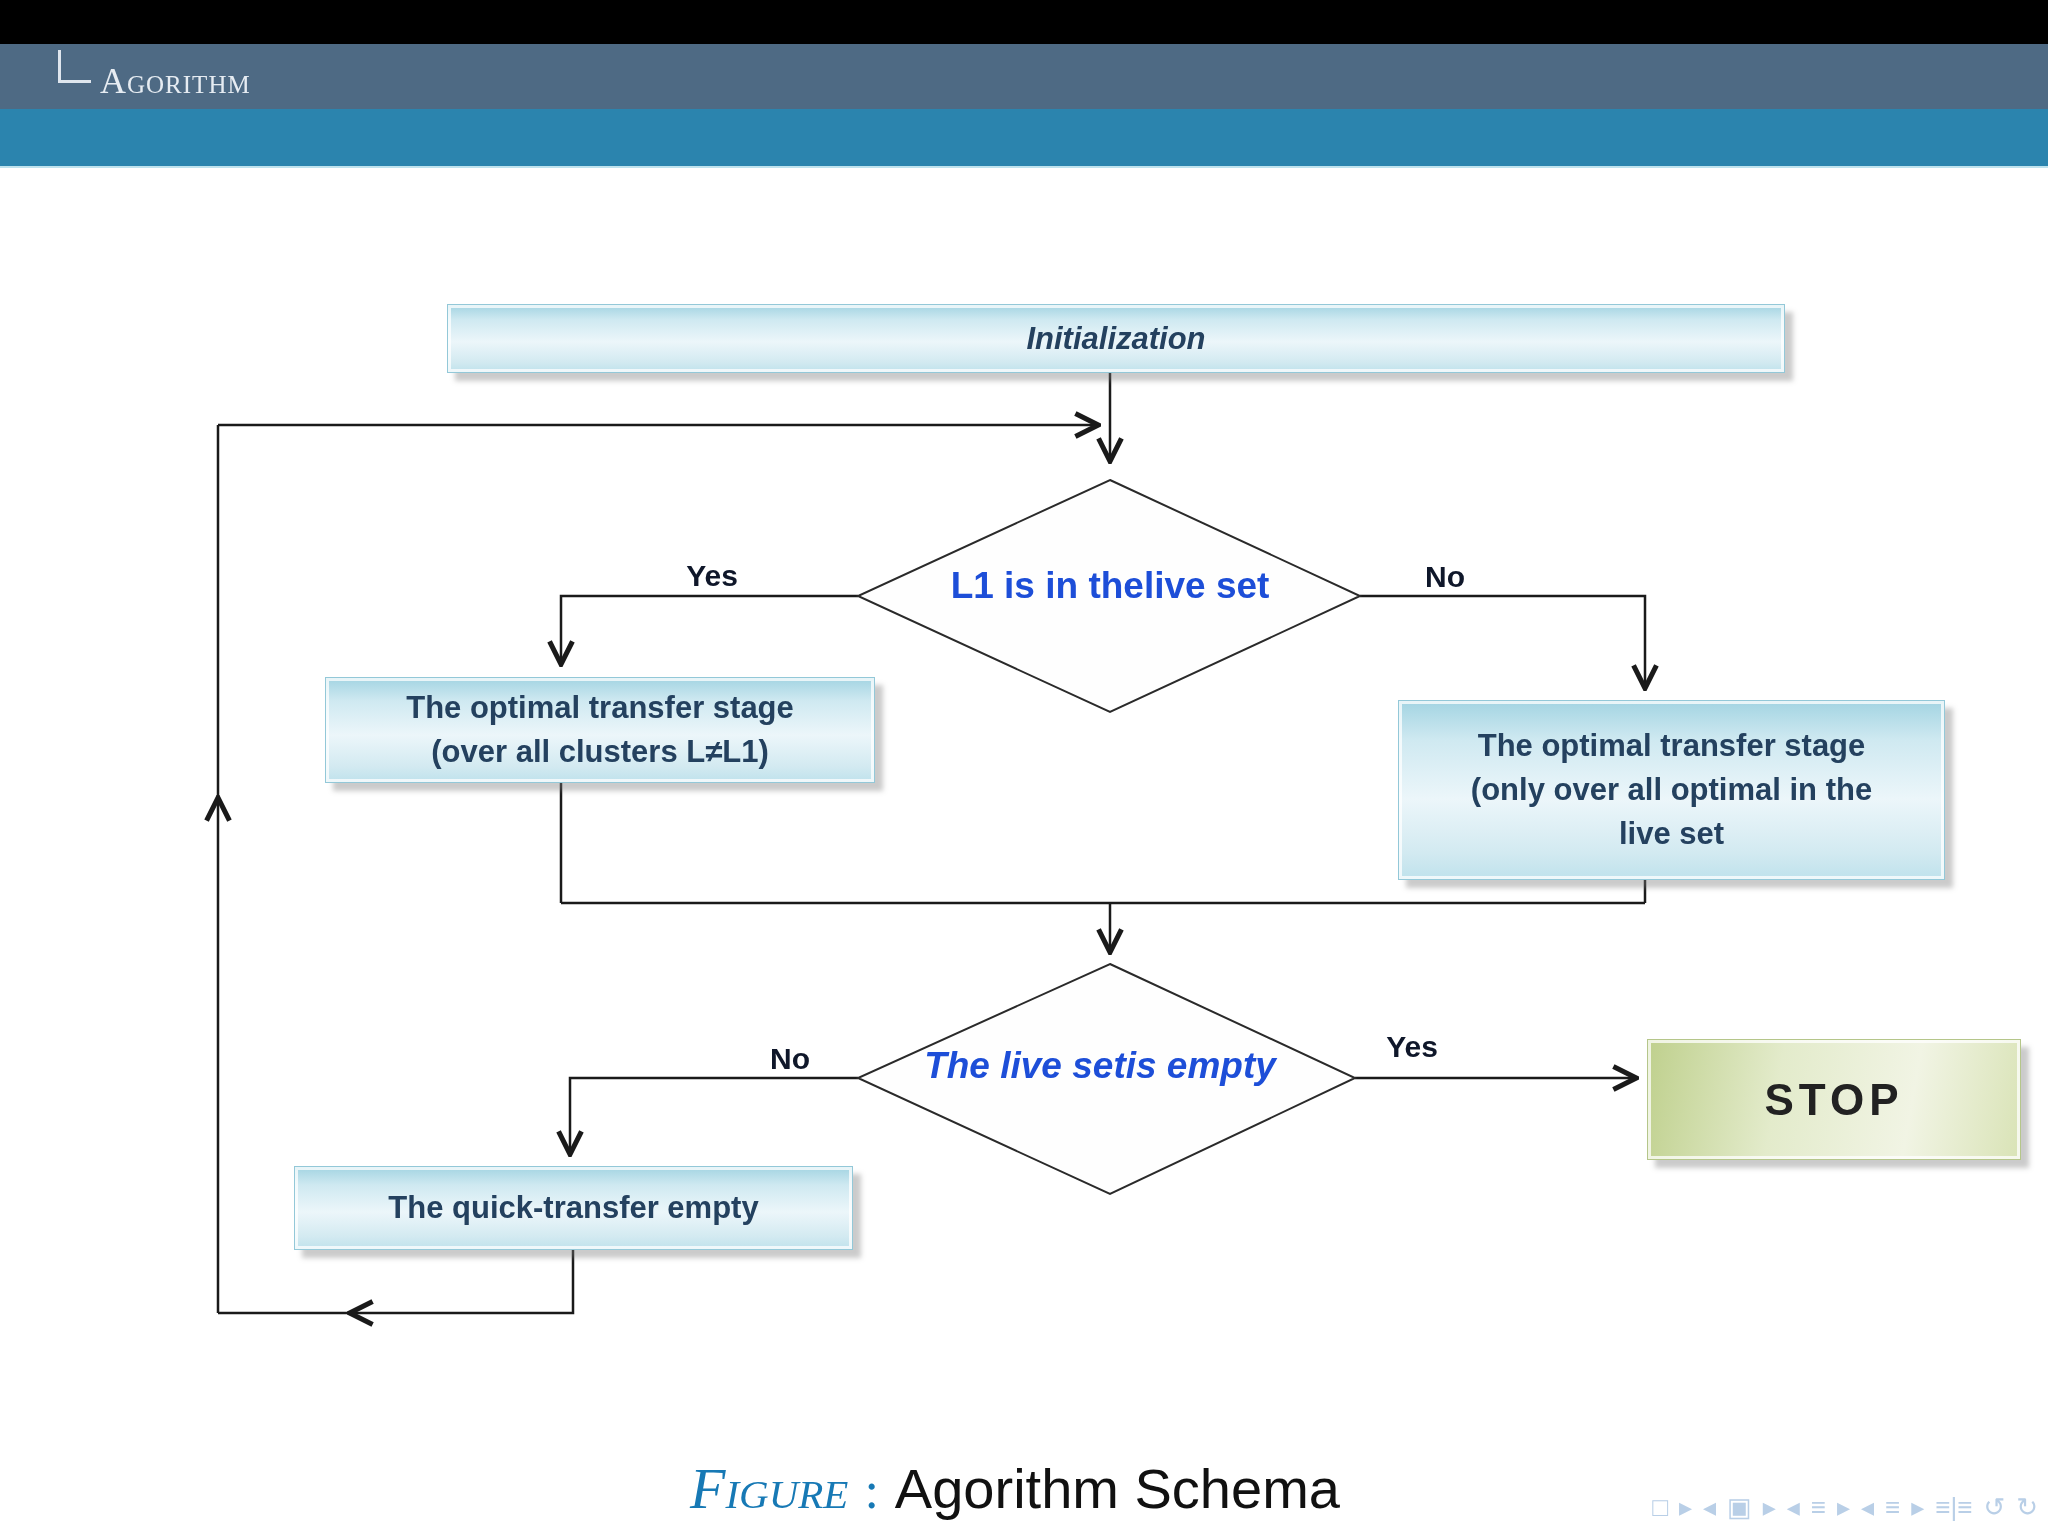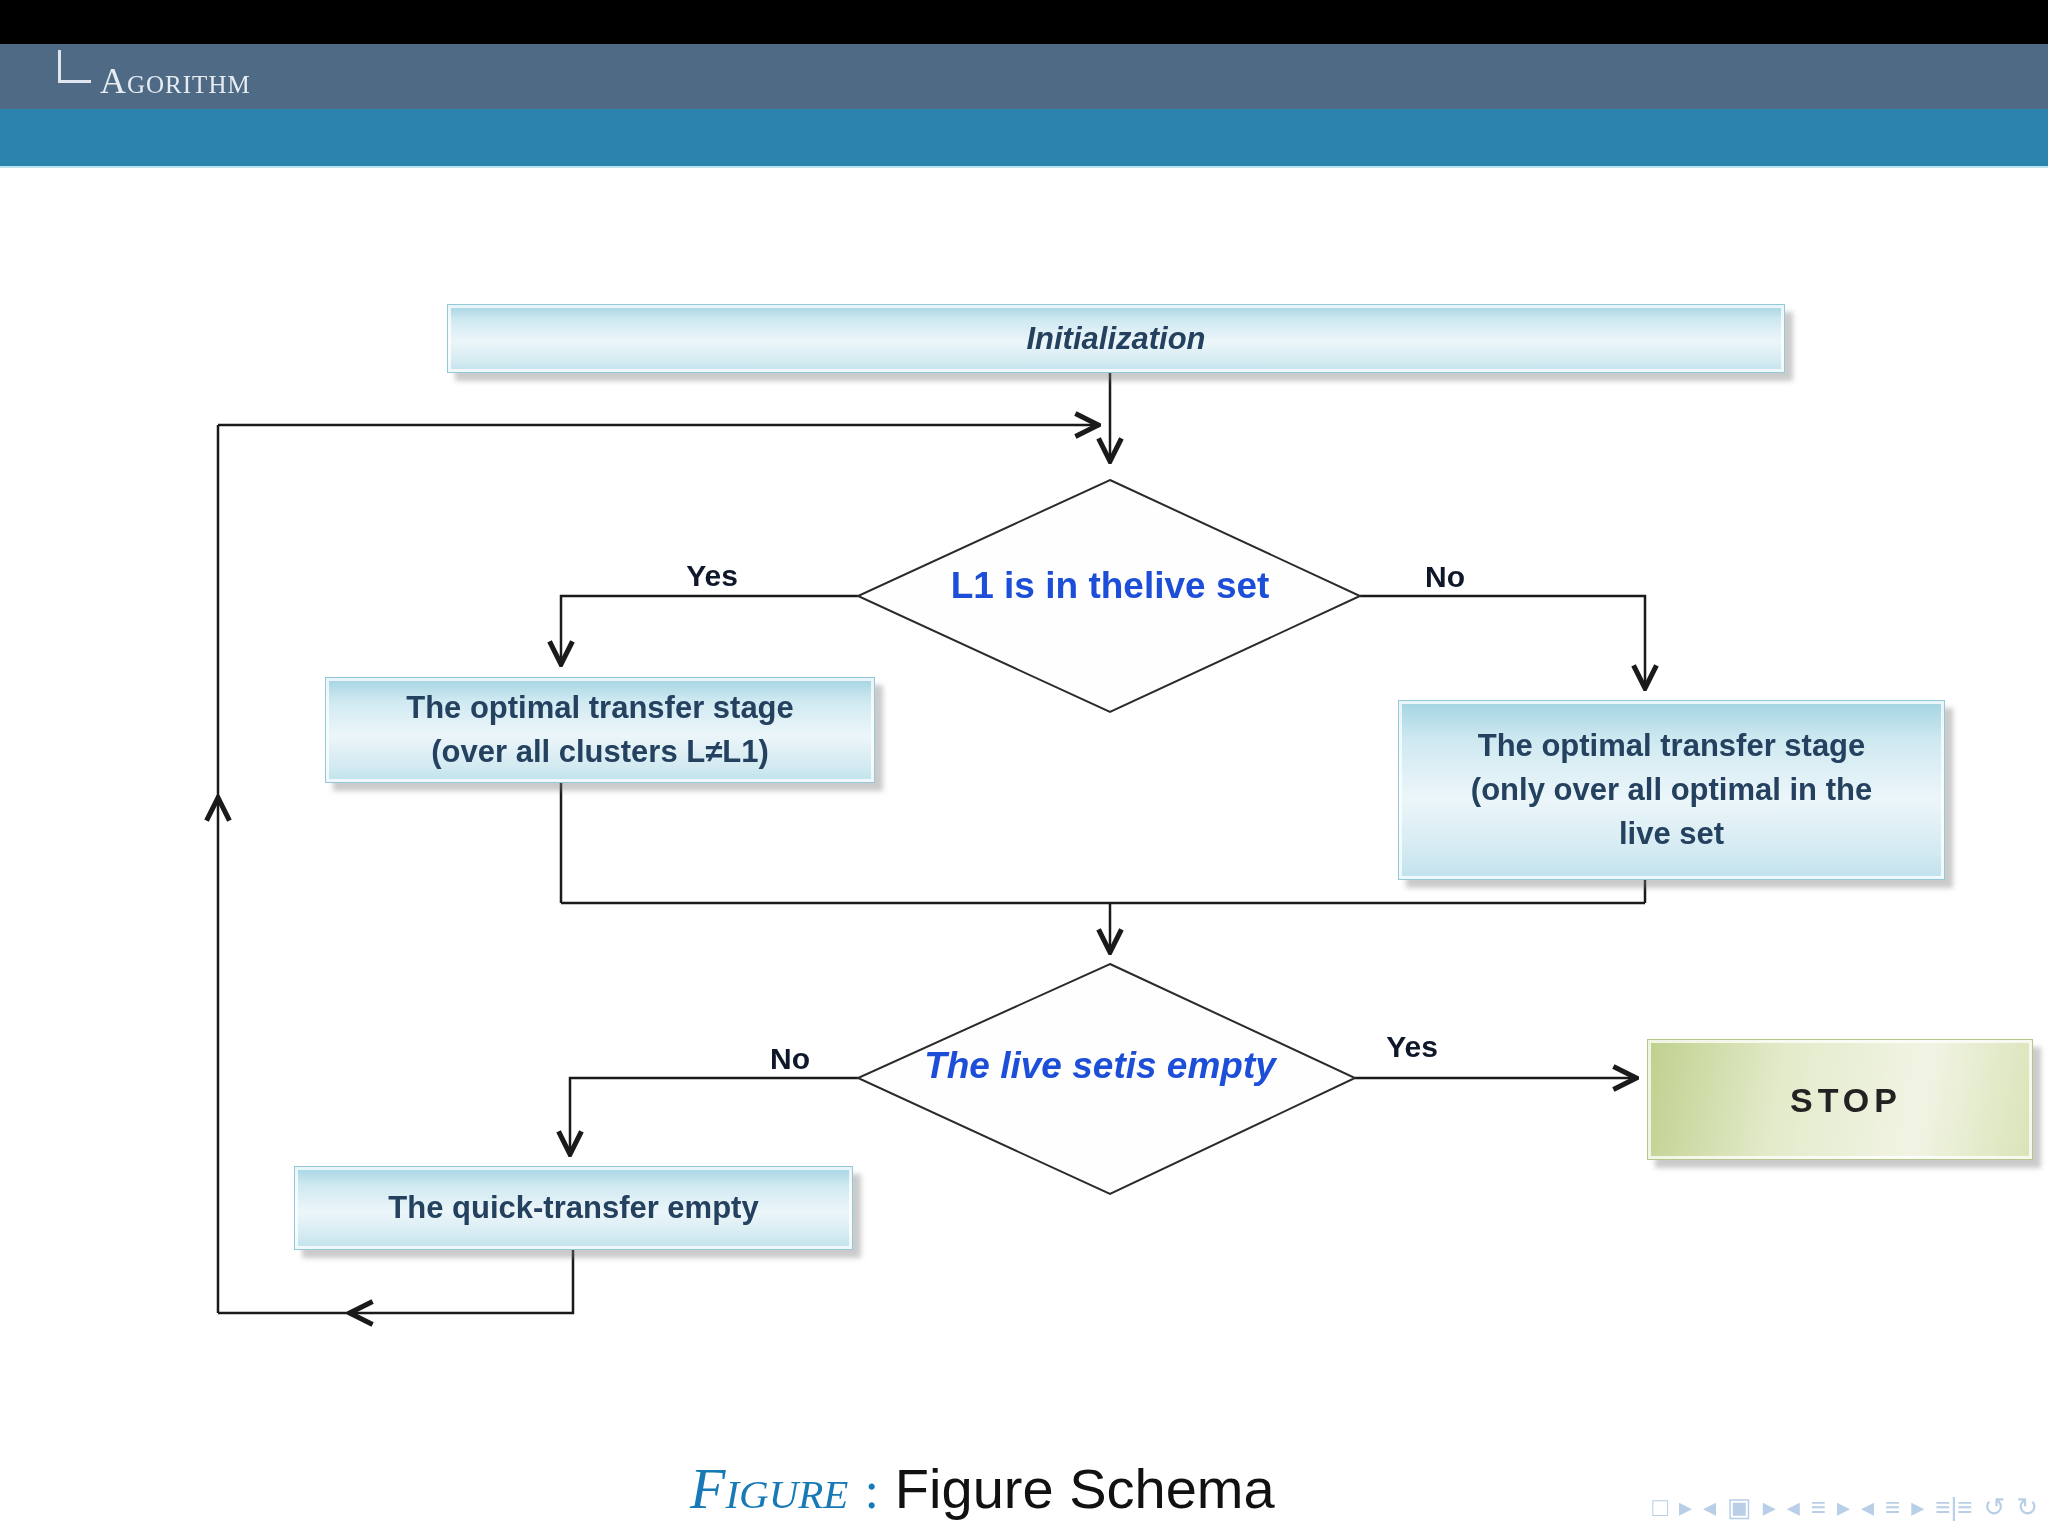--- a/index.html
+++ b/index.html
@@ -19,21 +19,21 @@
   #chart-svg{position:absolute;left:0;top:0;}
   .fc-box{
     position:absolute;display:flex;flex-direction:column;justify-content:center;align-items:center;
     background:linear-gradient(180deg,#a3d4e2 0%,#cfe9f1 22%,#ecf6fa 55%,#d3eaf1 85%,#bfe2ec 100%);
     border:1px solid #93c8d8;
     box-shadow: inset 0 0 0 3px rgba(255,255,255,.75), 8px 8px 5px rgba(125,125,125,.40);
     color:#24415f;font-weight:bold;font-size:31px;line-height:44px;text-align:center;
   }
   .fc-box.green{
     background:linear-gradient(100deg,#bfd08d 0%,#e3ebcb 35%,#f1f4e4 70%,#d9e3b6 100%);
-    border:1px solid #b5c68a;color:#222222;font-size:34px;letter-spacing:5px;padding-left:12px;
+    border:1px solid #b5c68a;color:#222222;font-size:44px;letter-spacing:5px;
   }
   .fc-label{
     position:absolute;width:120px;height:40px;display:flex;align-items:center;justify-content:center;
     color:#0f172a;font-weight:bold;font-size:30px;
   }
   .fc-dtext{
     position:absolute;display:flex;flex-direction:row;justify-content:center;align-items:center;
     color:#1d4ed8;font-weight:bold;font-size:37px;line-height:44px;text-align:center;
   }
   
@@ -120,21 +120,21 @@
   </div>
 
   <div class="fc-label" style="left:652px;top:556px;">Yes</div>
   <div class="fc-label" style="left:1385px;top:557px;">No</div>
   <div class="fc-label" style="left:730px;top:1039px;">No</div>
   <div class="fc-label" style="left:1352px;top:1027px;">Yes</div>
 
   <div class="caption">
     <span class="fig">Figure</span>
     <span class="sep">:</span>
-    <span class="ttl">Figure Schema</span>
+    <span class="ttl">Agorithm Schema</span>
   </div>
 
   <div class="navsyms">
       <span>□</span>
       <span>▸</span>
       <span>◂</span>
       <span>▣</span>
       <span>▸</span>
       <span>◂</span>
       <span>≡</span>

